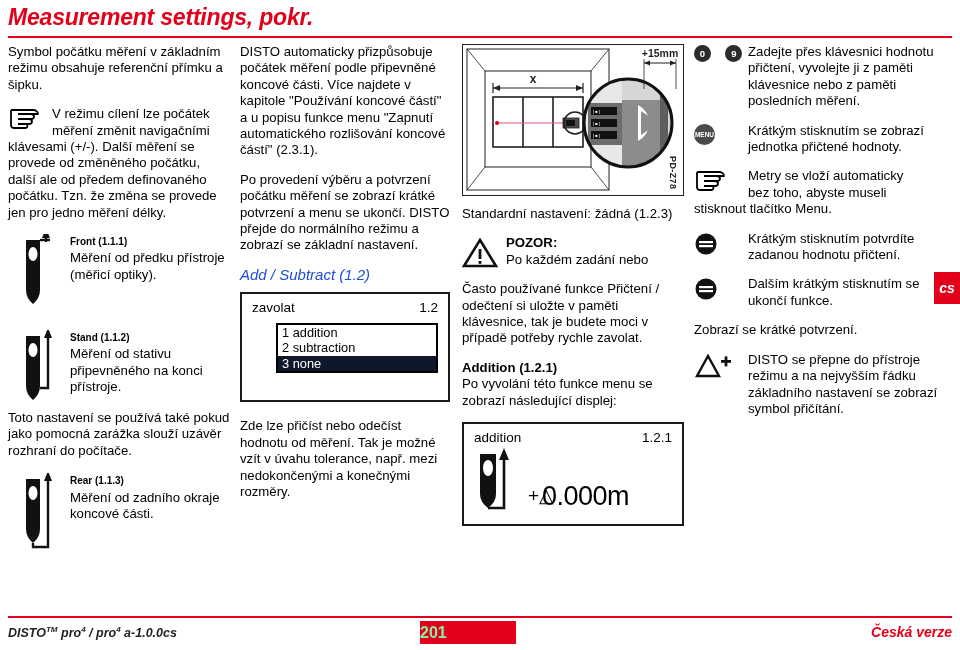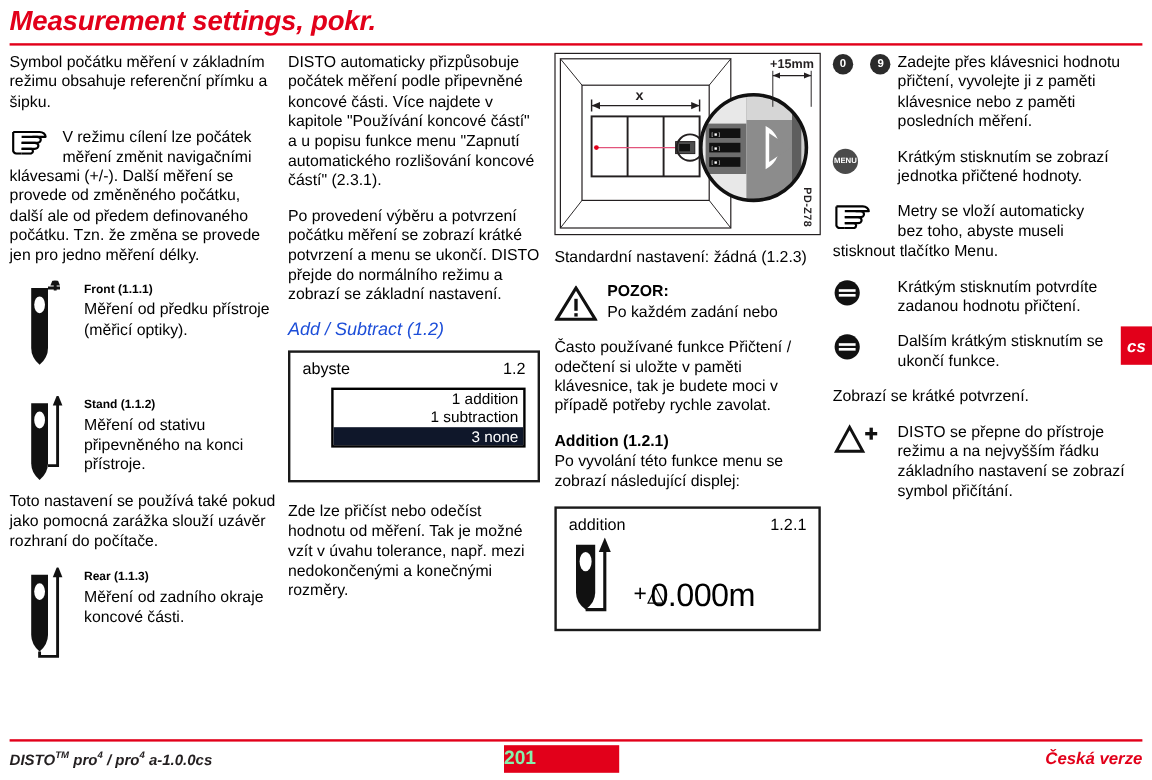--- a/index.html
+++ b/index.html
@@ -107,21 +107,21 @@
     font-size: 13.5px;
     padding: 6px 10px 0 10px;
   }
   .menu-list {
     border: 2px solid #000;
     margin: 6px 10px 0 34px;
     font-size: 12.8px;
     line-height: 15.5px;
     background: #fff;
   }
-  .menu-list div { padding: 0 4px; text-align: right; }
+  .menu-list div { padding: 0 4px; }
   .menu-list div.sel {
     background: #0f172a;
     color: #fff;
   }
 
   
   .illus {
     border: 1.5px solid #231f20;
     position: relative;
     width: 222px; height: 152px;
@@ -306,26 +306,26 @@
     </div>
   </div>
 
   <div class="col col-2">
     <p class="para">DISTO automaticky přizpůsobuje počátek měření podle připevněné koncové části. Více najdete v kapitole "Používání koncové částí" a u popisu funkce menu "Zapnutí automatického rozlišování koncové částí" (2.3.1).</p>
     <p class="para">Po provedení výběru a potvrzení počátku měření se zobrazí krátké potvrzení a menu se ukončí. DISTO přejde do normálního režimu a zobrazí se základní nastavení.</p>
     <p class="red-head">Add / Subtract (1.2)</p>
 
     <div class="lcd" style="height:110px; margin-top:2px;">
       <div class="lcd-row">
-        <span>abyste</span>
+        <span>zavolat</span>
         <span>1.2</span>
       </div>
       <div class="menu-list">
         <div>1 addition</div>
-        <div>1 subtraction</div>
+        <div>2 subtraction</div>
         <div class="sel">3 none</div>
       </div>
     </div>
 
     <p class="para" style="margin-top:16px">Zde lze přičíst nebo odečíst hodnotu od měření. Tak je možné vzít v úvahu tolerance, např. mezi nedokončenými a konečnými rozměry.</p>
   </div>
 
   <div class="col col-3">
 
     <div class="illus">

